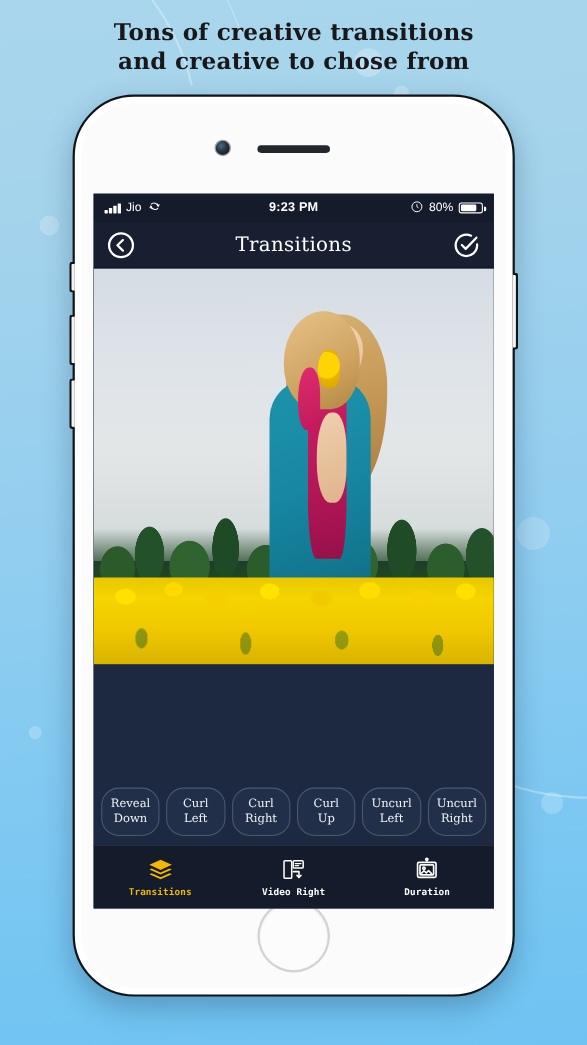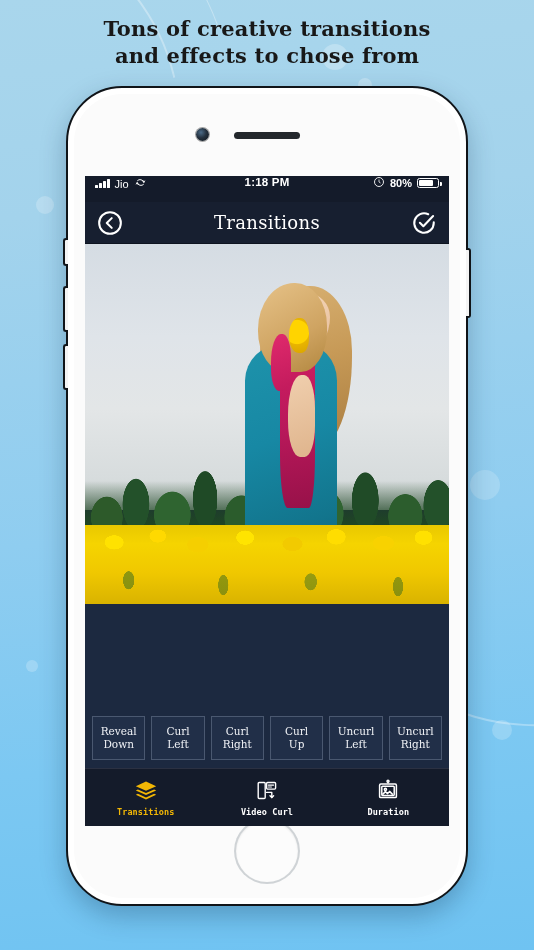--- a/index.html
+++ b/index.html
@@ -105,40 +105,40 @@
     overflow: hidden;
     display: flex;
     flex-direction: column;
   }
 
   
   .statusbar {
     height: 26px;
     background: #141b2a;
     color: #ffffff;
-    display: flex; align-items: flex-start;
+    display: flex; align-items: center;
     padding: 0 10px;
     font-size: 11px;
     font-weight: bold;
     position: relative;
   }
   .sb-left { display: flex; align-items: center; gap: 5px; }
   .signal { display: flex; align-items: flex-end; gap: 1.5px; height: 9px; }
   .signal i { display: block; width: 2.5px; background: #ffffff; border-radius: 0.5px; }
   .signal i:nth-child(1){ height: 3px; }
   .signal i:nth-child(2){ height: 5px; }
   .signal i:nth-child(3){ height: 7px; }
   .signal i:nth-child(4){ height: 9px; }
   .carrier { font-size: 11px; font-weight: normal; }
   .sb-time {
     position: absolute; left: 0; right: 0; text-align: center;
     font-size: 11.5px; font-weight: bold; letter-spacing: 0.2px;
   }
   .sb-right { margin-left: auto; display: flex; align-items: center; gap: 5px; z-index: 2; }
-  .batt-pct { font-size: 11px; font-weight: bold; }
+  .batt-pct { font-size: 11px; font-weight: normal; }
   .batt {
     width: 22px; height: 10px; border: 1px solid #fff; border-radius: 2.5px;
     position: relative; padding: 1px;
   }
   .batt::after {
     content: ""; position: absolute; right: -3.5px; top: 3px;
     width: 2px; height: 4px; background: #fff; border-radius: 0 1px 1px 0;
   }
   .batt span { display: block; height: 100%; background: #fff; border-radius: 1px; }
 
@@ -257,21 +257,21 @@
   .chips {
     background: #1c2940;
     display: flex; gap: 6px;
     padding: 6px 7px 8px 7px;
   }
   .chip {
     flex: 1 1 0;
     min-width: 0;
     background: #212f48;
     border: 1px solid #4a5870;
-    border-radius: 0;
+    border-radius: 16px;
     color: #f0f2f6;
     font-family: "DejaVu Serif", "Liberation Serif", serif;
     font-size: 10.5px;
     line-height: 1.22;
     text-align: center;
     padding: 8px 2px;
     display: flex; flex-direction: column; justify-content: center;
     white-space: pre-line;
   }
 
@@ -310,21 +310,21 @@
   <div class="bub b2"></div>
   <div class="bub b3"></div>
   <div class="bub b4"></div>
   <div class="bub b5"></div>
   <div class="bub b6"></div>
   <div class="bub b7"></div>
 </div>
 
 <div class="headline">
   <div>Tons of creative transitions</div>
-  <div>and effects to chose from</div>
+  <div>and creative to chose from</div>
 </div>
 
 <div class="phone">
   <div class="side-btn btn-silent"></div>
   <div class="side-btn btn-vol-up"></div>
   <div class="side-btn btn-vol-down"></div>
   <div class="side-btn btn-power"></div>
   <div class="earpiece"></div>
   <div class="camera"></div>
   <div class="home-btn"></div>
@@ -342,21 +342,21 @@
         <span class="carrier">Jio</span>
         <span>
           <svg width="13" height="13" viewBox="0 0 24 24" fill="none" stroke="#ffffff" stroke-width="1.8">
             <path d="M6 9a7 7 0 0 1 12 3"></path>
             <path d="M18 15a7 7 0 0 1-12-3"></path>
             <path d="M16 7.5 18.2 12 20 8.6"></path>
             <path d="M8 16.5 5.8 12 4 15.4"></path>
           </svg>
         </span>
       </div>
-      <div class="sb-time">1:18 PM</div>
+      <div class="sb-time">9:23 PM</div>
       <div class="sb-right">
         <span>
           <svg width="12" height="12" viewBox="0 0 24 24" fill="none" stroke="#ffffff" stroke-width="1.8">
             <circle cx="12" cy="12" r="9"></circle>
             <path d="M12 7v5l3 2" stroke-width="1.6"></path>
           </svg>
         </span>
         <span class="batt-pct">80%</span>
         <span class="batt">
             <span style="width:80%"></span>
@@ -433,21 +433,21 @@
       <div class="tab">
         <span>
           <svg viewBox="0 0 24 24" fill="none" stroke="currentColor" stroke-width="1.4" stroke-linejoin="round" stroke-linecap="round">
             <rect x="3.2" y="3.5" width="7" height="16" rx="1"></rect>
             <rect x="11.6" y="3.5" width="9" height="6.6" rx="1"></rect>
             <path d="M13.4 6.1h5.2M13.4 8h3" stroke-width="1.2"></path>
             <path d="M11.6 13.4h5.2v5.2"></path>
             <path d="M15 16.8l1.8 1.8 1.8-1.8"></path>
           </svg>
         </span>
-        <span class="tab-label">Video Curl</span>
+        <span class="tab-label">Video Right</span>
       </div>
 
       <div class="tab">
         <span>
           <svg viewBox="0 0 24 24" fill="none" stroke="currentColor" stroke-width="1.5" stroke-linejoin="round">
             <path d="M12 2.4v2"></path>
             <circle cx="12" cy="2.2" r="1"></circle>
             <rect x="3.6" y="5" width="16.8" height="13.6" rx="1.2"></rect>
             <rect x="5.8" y="7.2" width="12.4" height="9.2" rx="0.8"></rect>
             <circle cx="9.4" cy="10.3" r="1.1"></circle>

